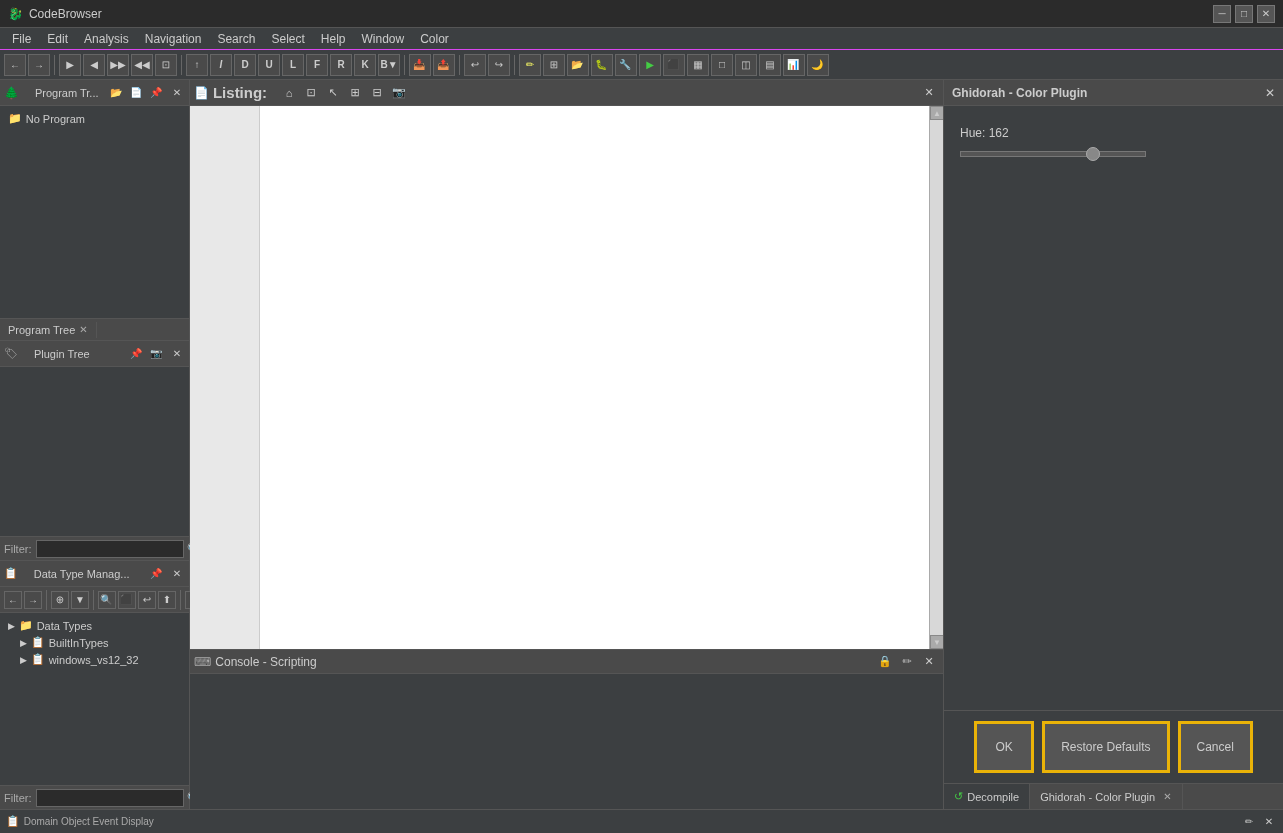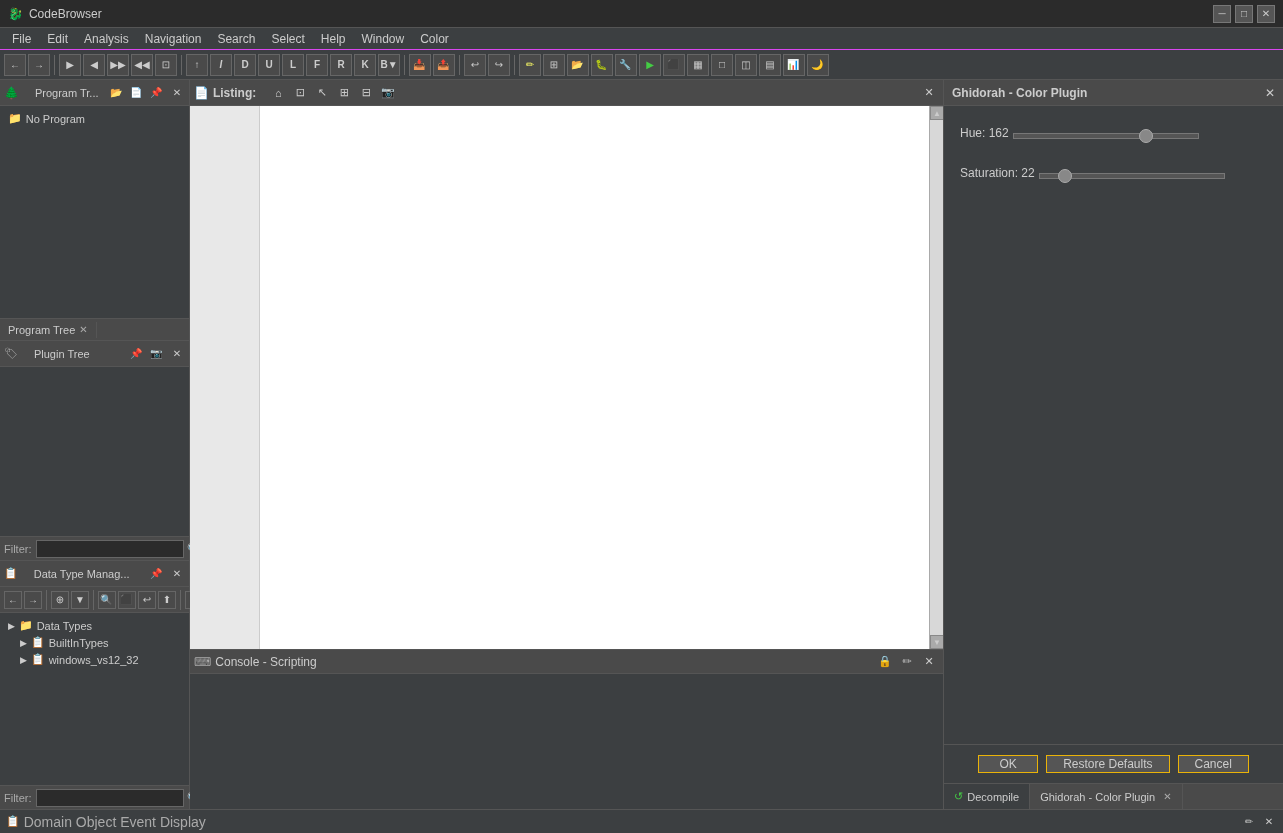--- a/index.html
+++ b/index.html
@@ -380,21 +380,21 @@
     #color-plugin-content {
       flex: 1;
       padding: 20px 16px;
       display: flex;
       flex-direction: column;
       gap: 20px;
     }
 
     .slider-group {
       display: flex;
-      flex-direction: row;
+      flex-direction: column;
       gap: 4px;
     }
     .slider-label {
       font-size: 12px;
       color: #ccc;
     }
     .slider-container {
       position: relative;
       height: 20px;
       display: flex;
@@ -428,23 +428,23 @@
     #color-plugin-buttons {
       margin-top: auto;
       padding: 10px 16px;
       display: flex;
       align-items: center;
       justify-content: center;
       gap: 8px;
       border-top: 1px solid #555;
     }
     .dialog-btn {
-      padding: 1px 16px;
+      padding: 16px 16px;
       background: #555;
-      border: 1px solid #eab308;
+      border: 3px solid #eab308;
       color: #ccc;
       font-size: 12px;
       cursor: pointer;
       min-width: 60px;
     }
 
     
     #right-panel-tabs {
       height: 26px;
       background: #4a4a4a;
@@ -467,21 +467,21 @@
     
     #status-bar {
       height: 24px;
       background: #3c3f41;
       display: flex;
       align-items: center;
       padding: 0 6px;
       border-top: 1px solid #555;
       gap: 4px;
     }
-    .status-text { font-size: 14px; color: #aaa; }
+    .status-text { font-size: 10px; color: #aaa; }
   </style>
 </head>
 <body>
 
 <div id="title-bar">
   <div id="title-bar-left">
     <span>🐉</span>
     <span>CodeBrowser</span>
   </div>
   <div id="title-bar-right">
@@ -632,21 +632,21 @@
           <button class="panel-icon-btn">🔍</button>
         </div>
       </div>
 
     </div>
 
     <div id="center-panel">
 
       <div id="listing-header">
         <span class="listing-icon">📄</span>
-        <span style="font-size:12px;color:#ccc;font-weight:bold;">Listing:</span>
+        <span style="font-size:15px;color:#ccc;font-weight:bold;">Listing:</span>
         <div style="margin-left:8px;display:flex;gap:2px;">
           <button class="listing-toolbar-btn">⌂</button>
           <button class="listing-toolbar-btn">⊡</button>
           <button class="listing-toolbar-btn">↖</button>
           <button class="listing-toolbar-btn">⊞</button>
           <button class="listing-toolbar-btn">⊟</button>
           <button class="listing-toolbar-btn">📷</button>
         </div>
         <div style="margin-left:auto;">
           <button class="listing-toolbar-btn">✕</button>
@@ -688,28 +688,20 @@
 
         <div class="slider-group">
           <span class="slider-label">Hue: 162</span>
           <div class="slider-container">
             <div class="slider-track">
               <div class="slider-thumb" id="hue-thumb" style="left: 68%;"></div>
             </div>
           </div>
         </div>
 
-        <div class="slider-group">
-          <span class="slider-label">Saturation: 22</span>
-          <div class="slider-container">
-            <div class="slider-track">
-              <div class="slider-thumb" id="sat-thumb" style="left: 10%;"></div>
-            </div>
-          </div>
-        </div>
 
 
       </div>
 
       <div id="color-plugin-buttons">
         <button class="dialog-btn">OK</button>
         <button class="dialog-btn">Restore Defaults</button>
         <button class="dialog-btn">Cancel</button>
       </div>
 

